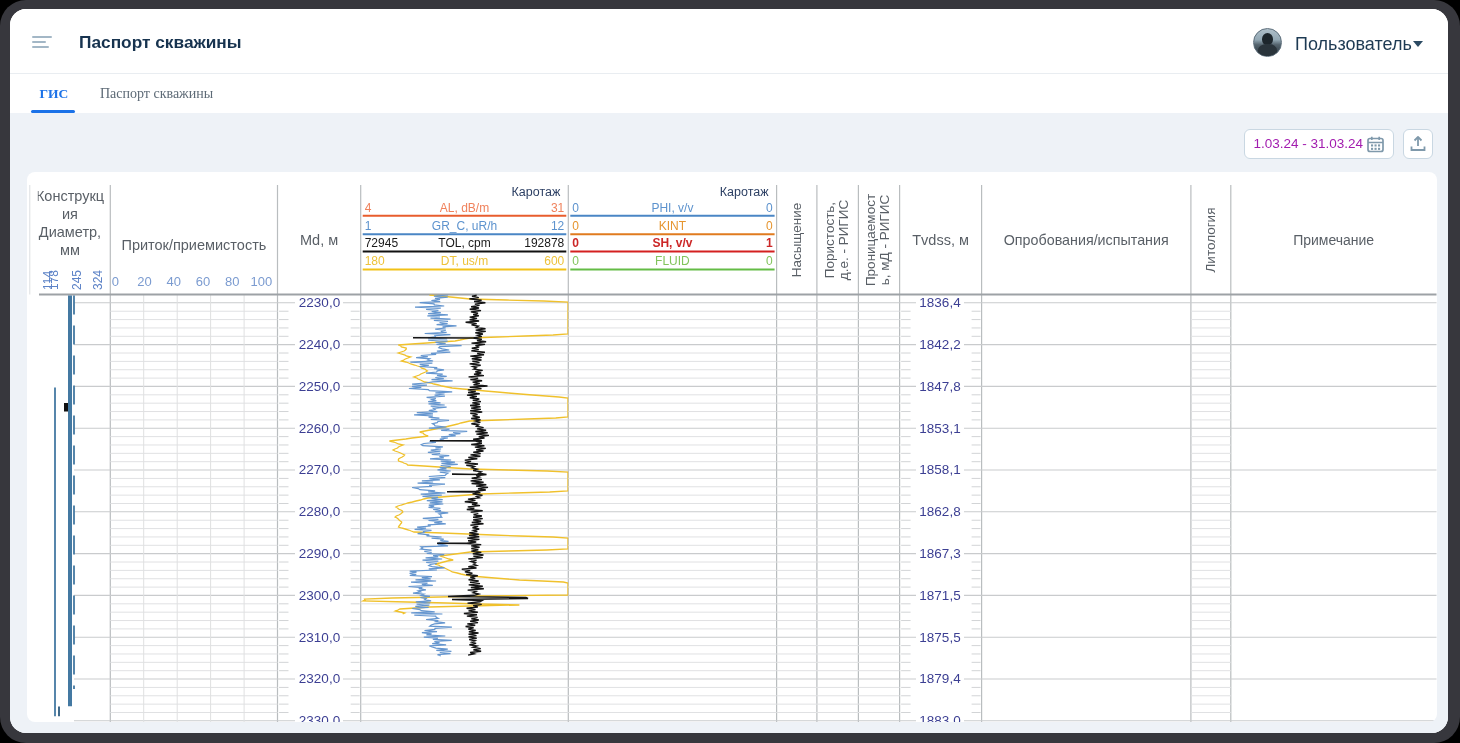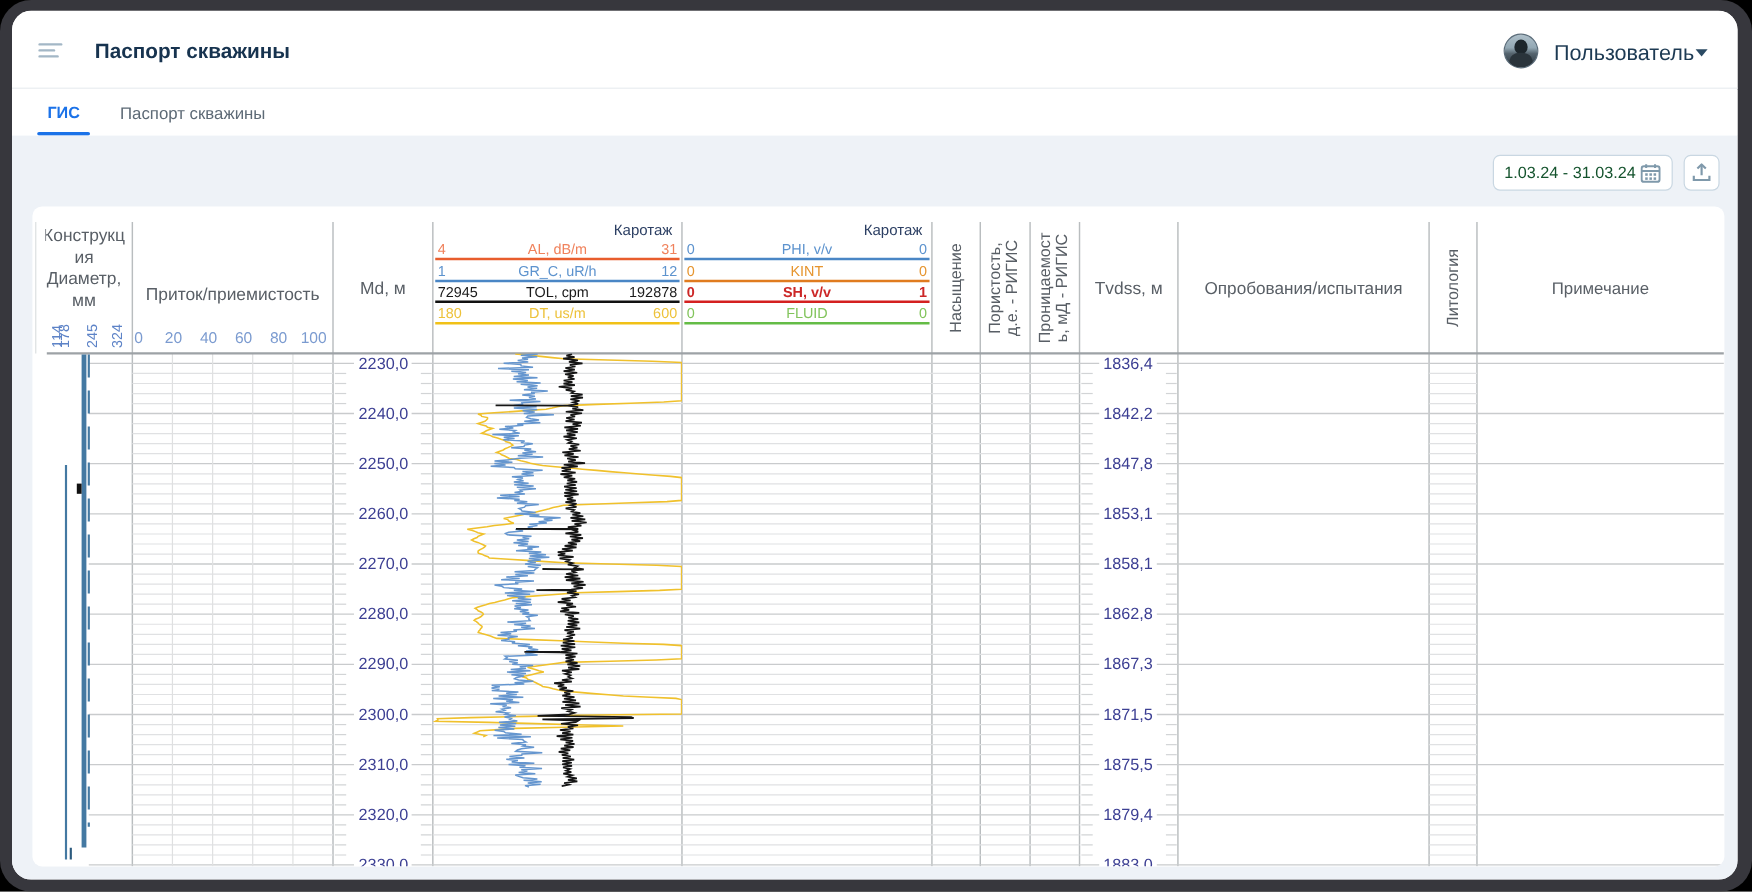--- a/index.html
+++ b/index.html
@@ -6,26 +6,26 @@
 .frame { position:absolute; inset:0; background:#37373d; border-radius:26px; }
 .app { position:absolute; left:10px; top:9px; width:1438px; height:724px; background:#fff; border-radius:16px; overflow:hidden; }
 .hdr { position:absolute; left:0; top:0; width:100%; height:65px; border-bottom:1px solid #e9edf1; background:#fff; }
 .burger span { position:absolute; left:22px; height:2.2px; background:#a3b7c6; border-radius:2px; }
 .title { position:absolute; left:69px; top:23px; font-size:17.3px; font-weight:bold; color:#17334f; }
 .user { position:absolute; left:1285px; top:25px; font-size:18px; color:#1d3a53; }
 .caret { position:absolute; left:1403px; top:31.5px; width:0; height:0; border-left:5.8px solid transparent; border-right:5.8px solid transparent; border-top:6.5px solid #2b4a63; }
 .avatar { position:absolute; left:1243px; top:19px; width:29px; height:29px; border-radius:50%; border:1.5px solid #5c6d7a; overflow:hidden; background:linear-gradient(180deg,#aebfc9 0%,#93a8b4 40%,#55646e 58%,#2a343c 100%); }
 .avatar .head { position:absolute; left:8px; top:4px; width:11px; height:12px; border-radius:50% 50% 45% 45%; background:#1d262c; }
 .avatar .body { position:absolute; left:4px; top:15px; width:19px; height:14px; border-radius:45% 45% 0 0; background:#2a343b; }
-.tabs { position:absolute; left:0; top:66px; width:100%; height:38px; background:#fff; }
+.tabs { position:absolute; left:0; top:66px; width:100%; height:38px; background:#fff;font-family:Liberation Serif, serif; }
 .tab1 { position:absolute; left:29.5px; top:11px; font-size:13.5px; font-weight:bold; color:#1b72e8; }
 .tabu { position:absolute; left:21px; top:35px; width:44px; height:3px; background:#1b72e8; border-radius:2px; }
 .tab2 { position:absolute; left:90px; top:11px; font-size:14px; color:#5d6a76; }
 .content { position:absolute; left:0; top:104px; width:100%; height:620px; background:#eef2f7; }
-.datebtn { position:absolute; left:1234px; top:16px; width:150px; height:30px; background:#fff; border:1px solid #c9d7e2; border-radius:6px; font-size:13.5px; color:#14532d; line-height:28px; text-align:left; padding-left:8.5px; }
+.datebtn { position:absolute; left:1234px; top:16px; width:150px; height:30px; background:#fff; border:1px solid #c9d7e2; border-radius:6px; font-size:13.5px; color:#a21caf; line-height:28px; text-align:left; padding-left:8.5px; }
 .expbtn { position:absolute; left:1393px; top:16px; width:30px; height:30px; background:#fff; border:1px solid #c9d7e2; border-radius:6px; }
 .panel { position:absolute; left:17px; top:59px; width:1410px; height:550px; background:#fff; border-radius:8px; overflow:hidden; }
 </style></head>
 <body>
 <div class="page">
 <div class="frame"></div>
 <div class="app">
   <div class="hdr">
     <div class="burger">
           <span style="top:27.3px;width:20px"></span>

